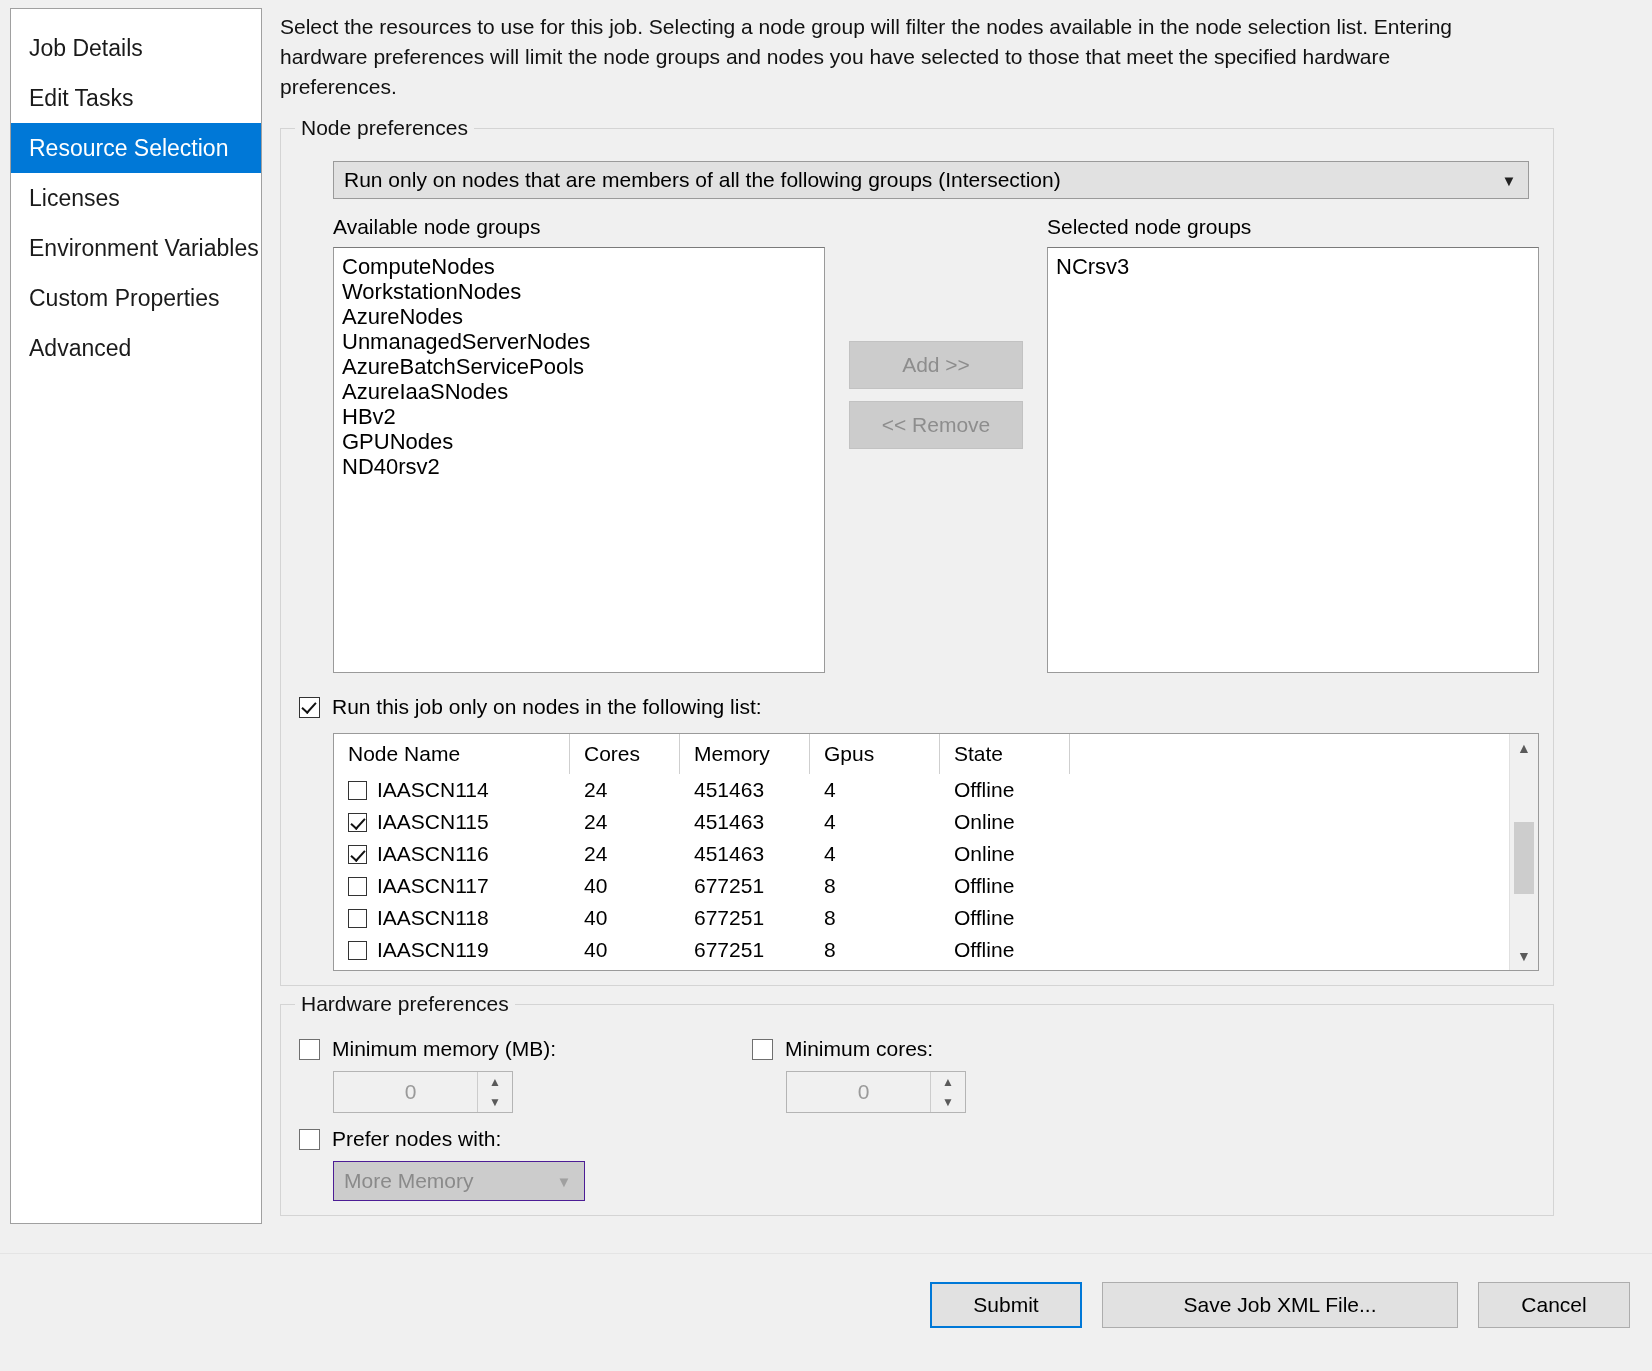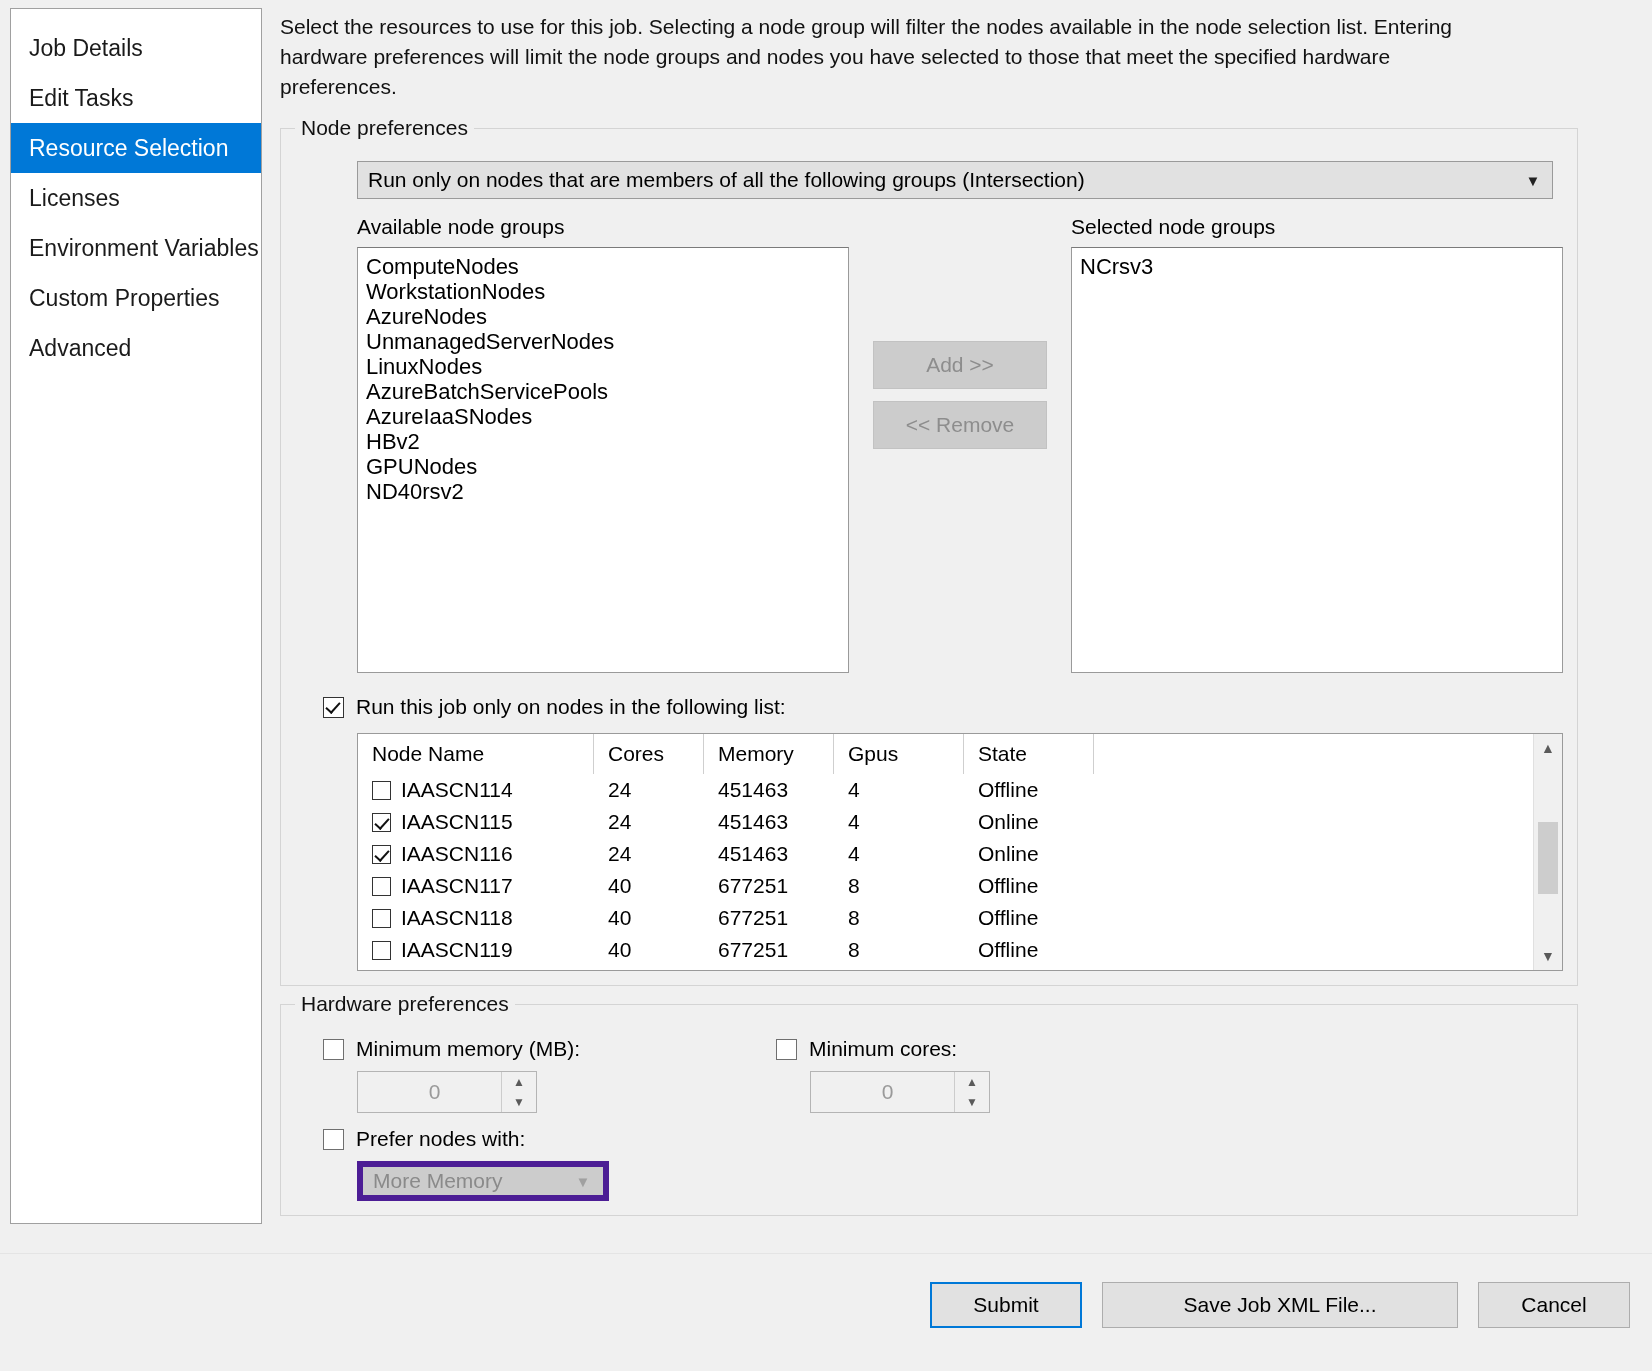--- a/index.html
+++ b/index.html
@@ -47,21 +47,21 @@
     line-height:30px;
     color:#111;
     max-width:1230px;
   }
 
   
   .groupbox {
     position:relative;
     border:1px solid #d4d4d4;
     margin-top:26px;
-    padding:18px 14px 14px 30px;
+    padding:18px 14px 14px 6px;
     box-sizing:border-box;
   }
   .gb-title {
     position:absolute;
     top:-13px; left:14px;
     background:#f0f0f0;
     padding:0 6px;
     font-size:21px;
     color:#111;
   }
@@ -209,21 +209,21 @@
     display:flex; flex-direction:column;
   }
   .spin .ar {
     flex:1; display:flex; align-items:center; justify-content:center;
     color:#5a5a5a; font-size:12px;
   }
   .prefer-combo {
     margin:10px 0 0 46px;
     width:252px; height:40px;
     background:#cccccc;
-    border:6px solid #4c1d95;
+    border:1px solid #4c1d95;
     display:flex; align-items:center;
     box-sizing:border-box;
     color:#8a8a8a;
     font-size:21px;
     padding-left:10px;
   }
   .prefer-combo .chev { margin-left:auto; width:40px; text-align:center; font-size:15px; color:#a0a0a0; }
 
   
   .footer {
@@ -280,21 +280,20 @@
       </div>
 
       <div class="cols">
         <div class="col-left">
           <div class="list-label">Available node groups</div>
           <div class="listbox">
             <div class="opt">ComputeNodes</div>
             <div class="opt">WorkstationNodes</div>
             <div class="opt">AzureNodes</div>
             <div class="opt">UnmanagedServerNodes</div>
-            <div class="opt">LinuxNodes</div>
             <div class="opt">AzureBatchServicePools</div>
             <div class="opt">AzureIaaSNodes</div>
             <div class="opt">HBv2</div>
             <div class="opt">GPUNodes</div>
             <div class="opt">ND40rsv2</div>
           </div>
         </div>
 
         <div class="col-mid">
           <div class="xbtn btn-add">Add &gt;&gt;</div>

